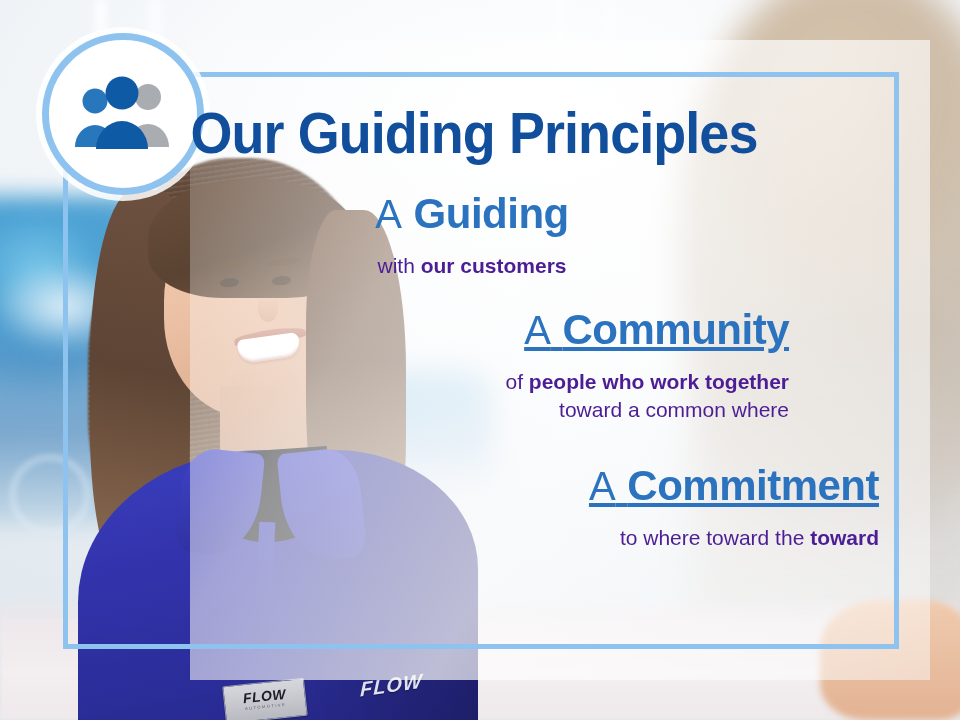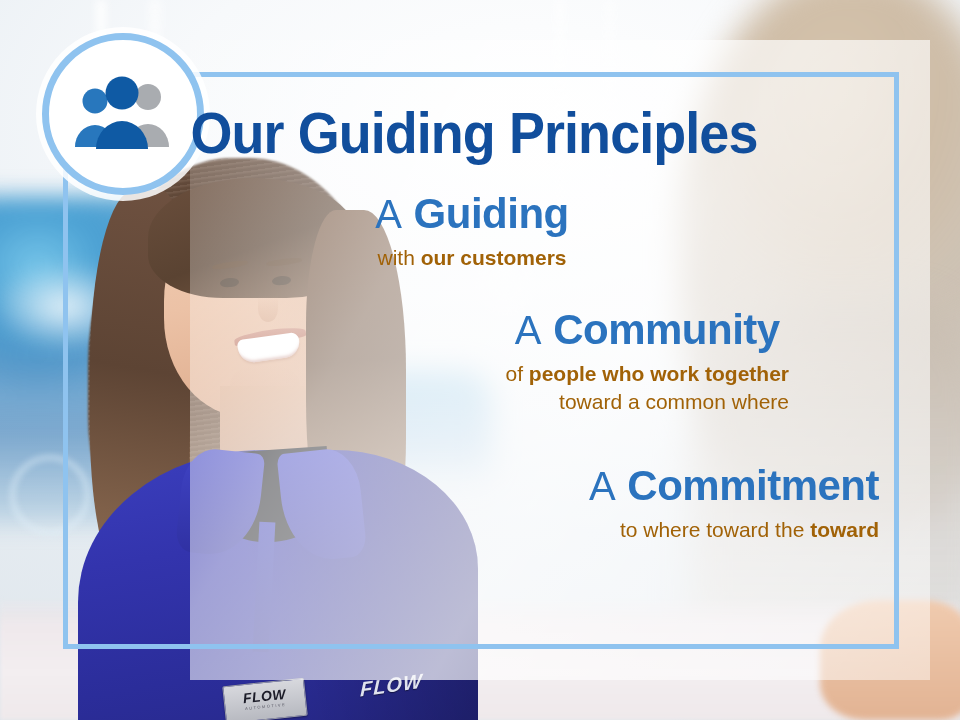--- a/index.html
+++ b/index.html
@@ -232,30 +232,30 @@
   .block.b-cmt{top:392px;right:20px;}
 
   .head{
     font-size:42px;line-height:1.05;color:#2B73BE;white-space:nowrap;
     font-family:"Liberation Sans","DejaVu Sans",sans-serif;
   }
   .head .art{font-weight:normal;font-size:40px;}
   .head .word{font-weight:bold;letter-spacing:-.5px;}
 
   .sub{
-    margin-top:8px;
-    font-size:21px;line-height:1.32;color:#a16207;
+    margin-top:16px;
+    font-size:21px;line-height:1.32;color:#4c1d95;
     font-family:"Liberation Sans","DejaVu Sans",sans-serif;
   }
   .sub b{font-weight:bold;}
   .sub .line{display:block;white-space:nowrap;}
   .block.b-cov .sub{text-align:center;}
   .block.b-com .sub{text-align:right;}
   .block.b-cmt .sub{text-align:right;}
-  .block.b-com .head,.block.b-cmt .head{text-align:center;}
+  .block.b-com .head,.block.b-cmt .head{text-align:right;text-decoration:underline;}
 </style>
 </head>
 <body>
 
 <div class="poster">
 
   <div class="photo">
     <div class="bg-wall"></div>
     <div class="mullion m1"></div>
     <div class="mullion m2"></div>

